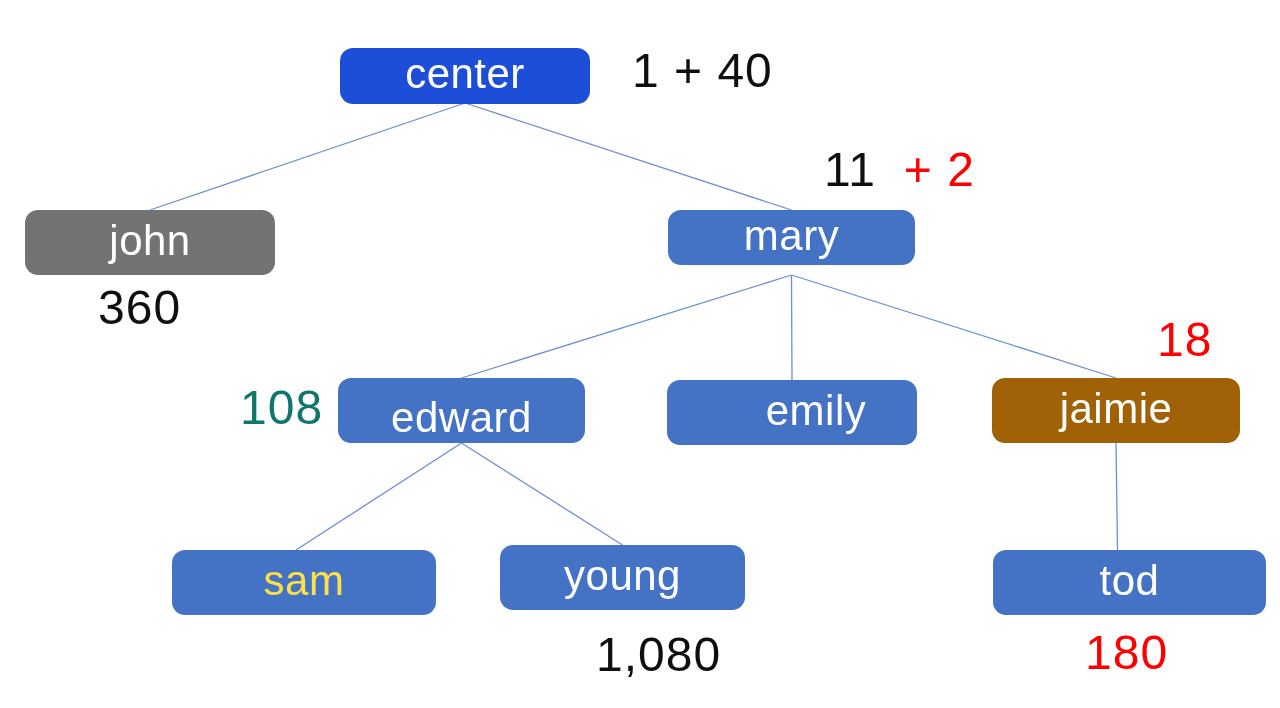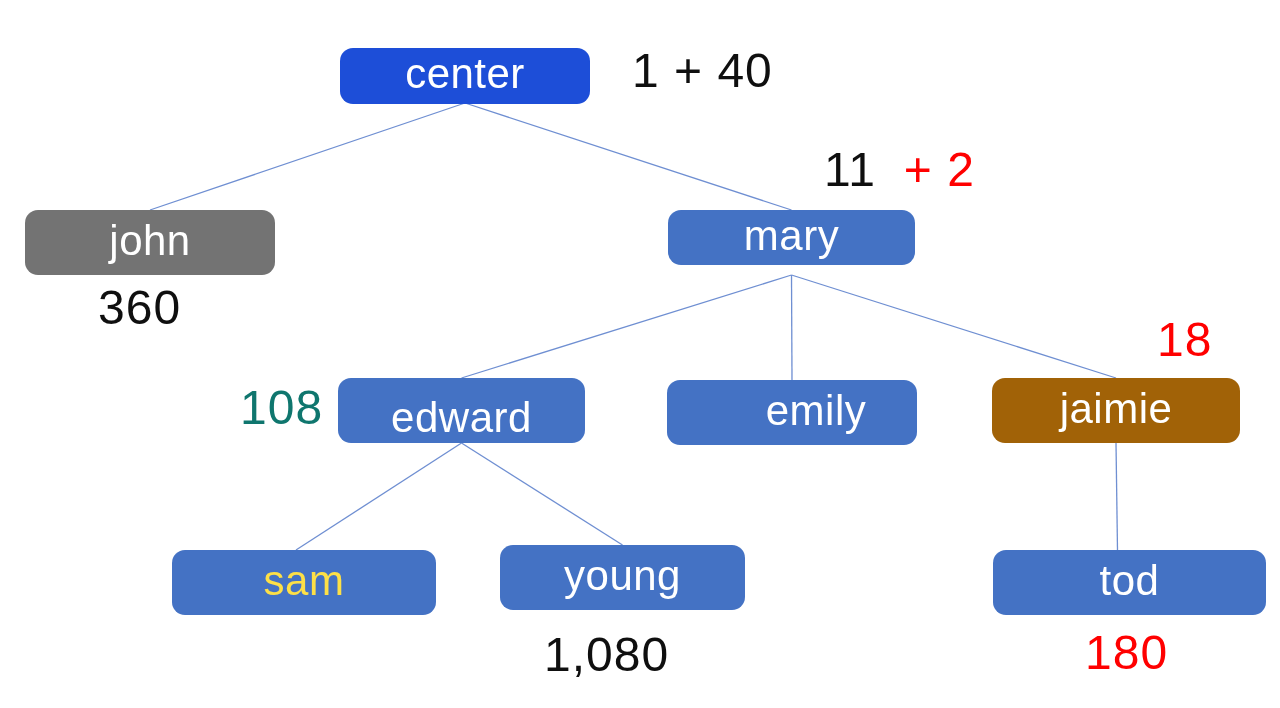--- a/index.html
+++ b/index.html
@@ -85,15 +85,15 @@
       <span>young</span>
     </div>
     <div class="node" style="left: 993px; top: 550px; width: 273px; height: 65px; background: rgb(68, 114, 196); color: rgb(255, 255, 255);">
       <span>tod</span>
     </div>
     <div class="annotation" style="left: 632px; top: 53px;"><span style="color: rgb(15, 15, 15);">1 + 40</span></div>
     <div class="annotation" style="left: 824px; top: 152px;"><span style="color: rgb(15, 15, 15);">11</span><span style="color: rgb(255, 0, 0); margin-left: 28px;">+ 2</span></div>
     <div class="annotation" style="left: 98px; top: 290px;"><span style="color: rgb(15, 15, 15);">360</span></div>
     <div class="annotation" style="left: 240px; top: 390px;"><span style="color: #0f766e;">108</span></div>
     <div class="annotation" style="left: 1157px; top: 322px;"><span style="color: rgb(255, 0, 0);">18</span></div>
-    <div class="annotation" style="left: 544px; top: 637px;"><span style="color: rgb(15, 15, 15);">1,080</span></div>
+    <div class="annotation" style="left: 596px; top: 637px;"><span style="color: rgb(15, 15, 15);">1,080</span></div>
     <div class="annotation" style="left: 1085px; top: 635px;"><span style="color: rgb(255, 0, 0);">180</span></div>
   </div>
 
 </body></html>

